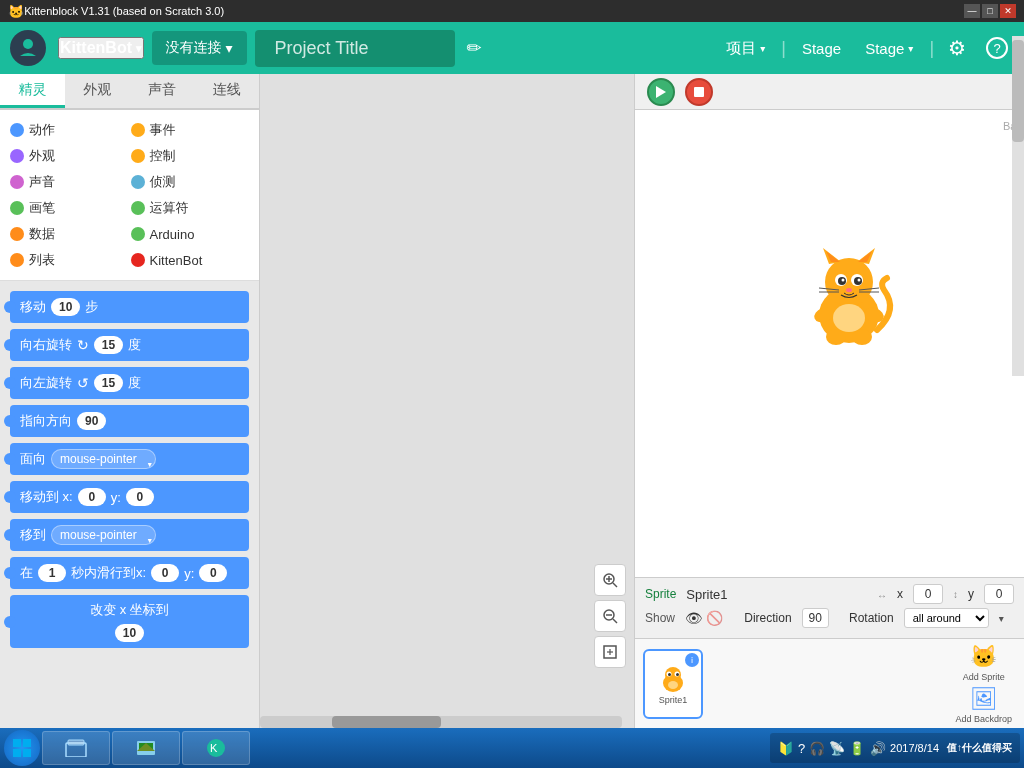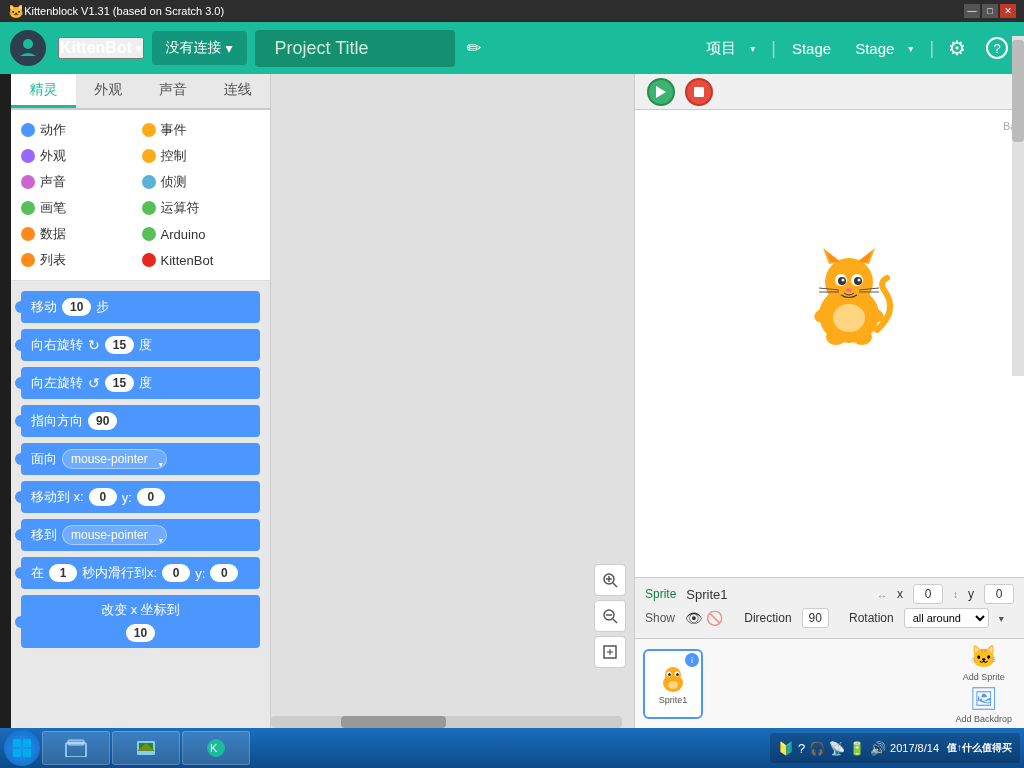--- a/index.html
+++ b/index.html
@@ -41,30 +41,29 @@
       font-size: 18px;
       text-align: left;
       padding: 8px 20px;
       border-radius: 4px;
       width: 200px;
       outline: none;
     }
     .project-title-input::placeholder { color: rgba(255,255,255,0.8); }
     .pencil-icon { color: #fff; font-size: 18px; margin-left: 4px; cursor: pointer; }
     .menu-spacer { flex: 1; }
-    .menu-btn { color: #fff; background: none; border: none; font-size: 15px; cursor: pointer; padding: 6px 8px; display: flex; align-items: center; gap: 14px; text-align: right; }
+    .menu-btn { color: #fff; background: none; border: none; font-size: 15px; cursor: pointer; padding: 6px 8px; display: flex; align-items: center; gap: 4px; text-align: right; }
     .menu-divider { color: #fff; opacity: 0.5; font-size: 18px; }
     .gear-btn { color: #fff; background: none; border: none; font-size: 20px; cursor: pointer; padding: 6px; }
     .help-btn { color: #fff; background: none; border: none; font-size: 20px; cursor: pointer; padding: 6px; }
 
     
     .main-area {
       display: flex;
       height: calc(768px - 22px - 52px - 40px);
-      margin-left: 11px;
     }
 
     
     .left-panel {
       width: 260px;
       background: #f0f0f0;
       display: flex;
       flex-direction: column;
       border-right: 1px solid #ccc;
     }

